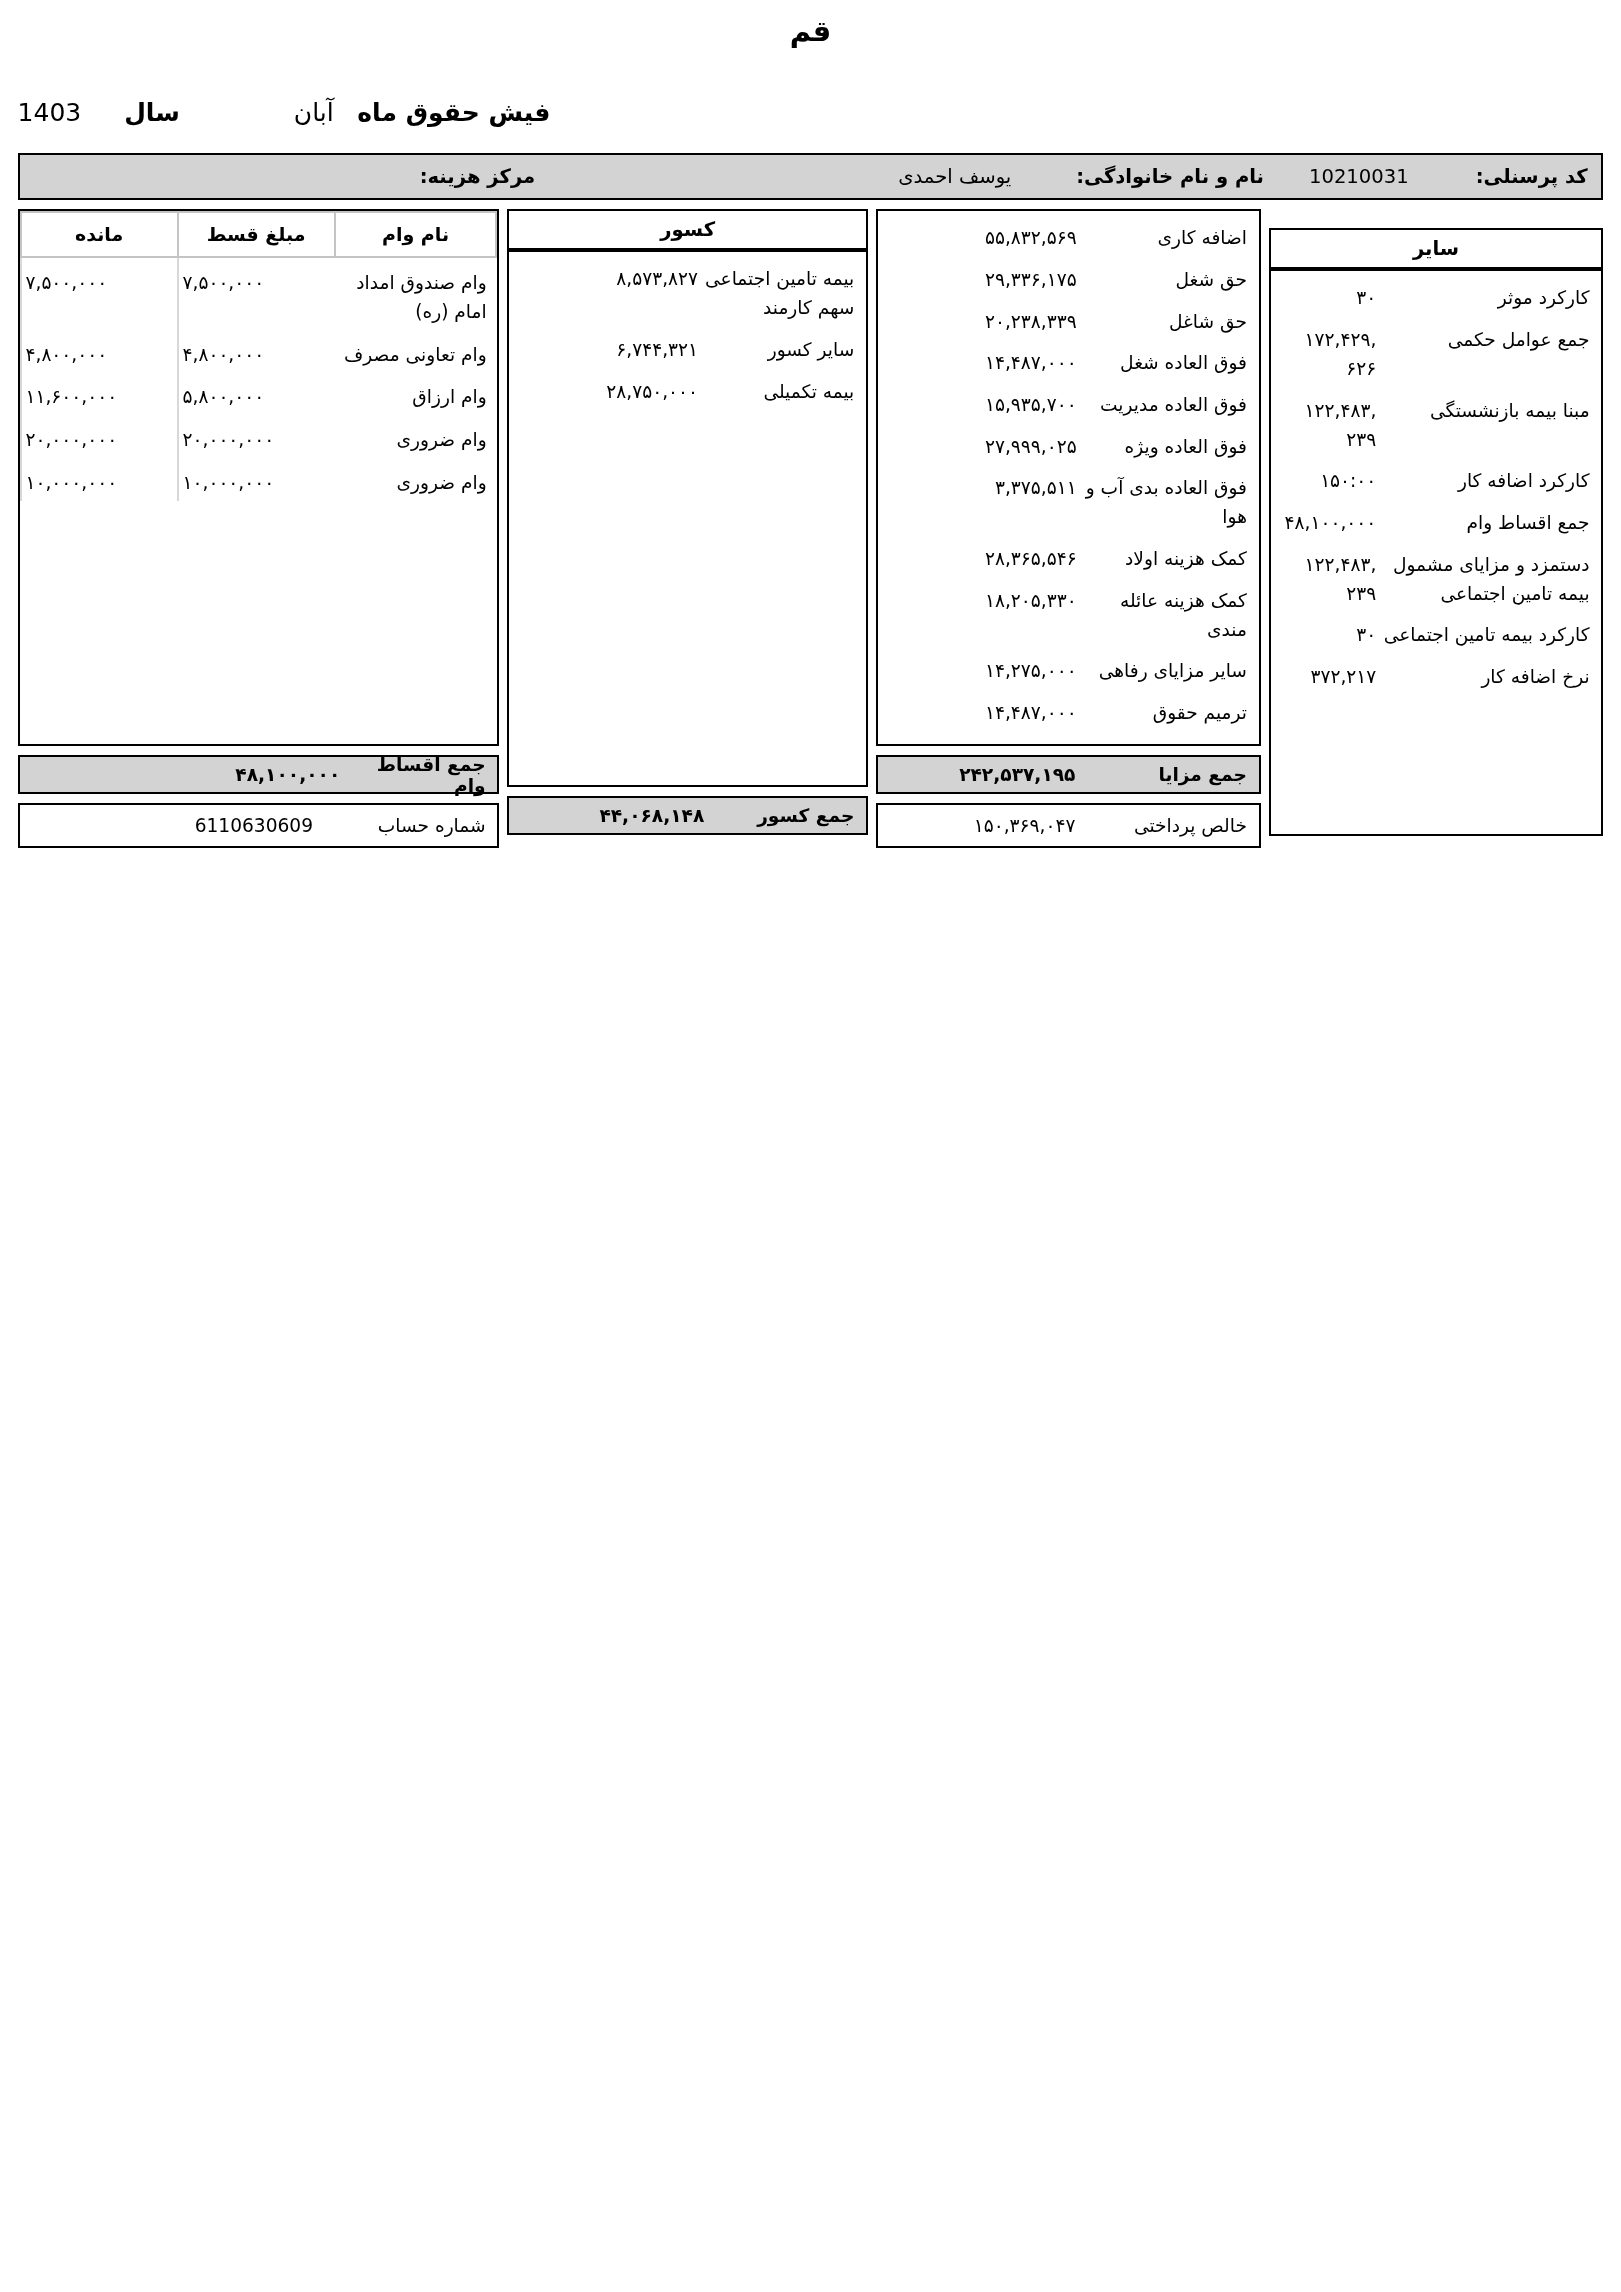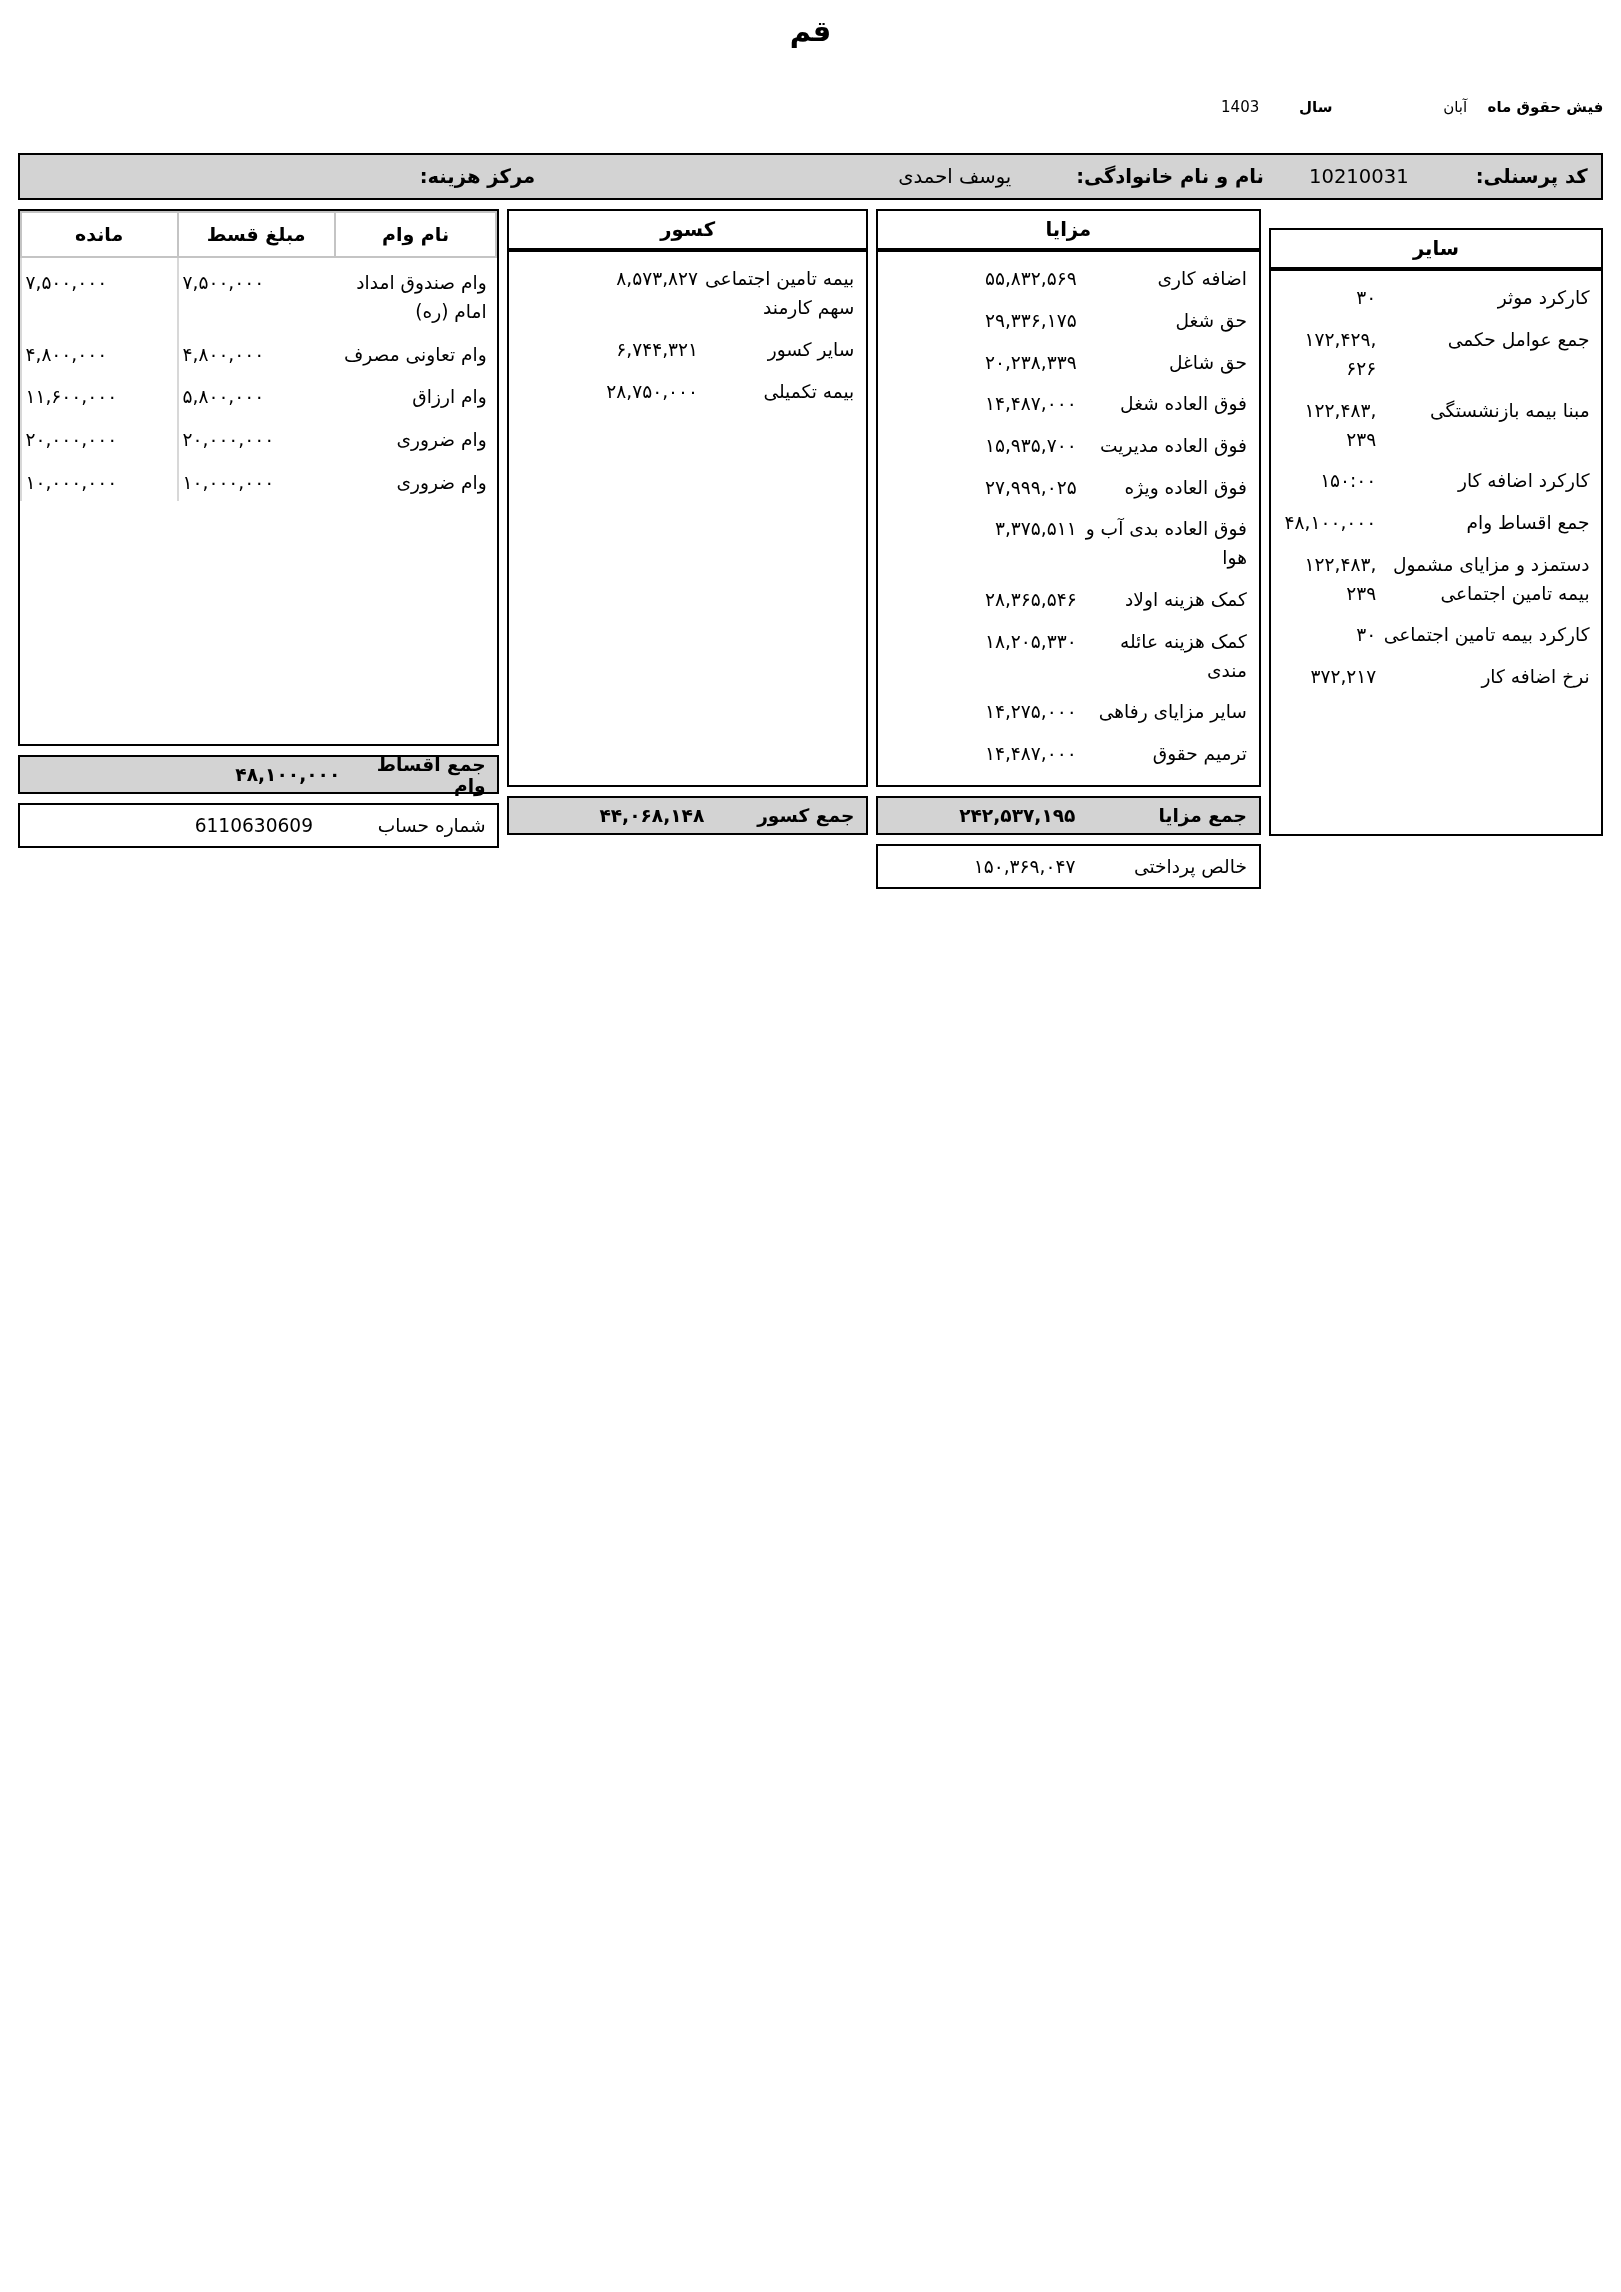--- a/index.html
+++ b/index.html
@@ -2,21 +2,21 @@
 <html lang="fa" dir="rtl"><head>
 <meta charset="utf-8">
 <style>
   html,body{margin:0;padding:0;}
   body{
     width:1621px;height:2293px;background:#ffffff;color:#000;
     font-family:"DejaVu Sans",sans-serif;direction:rtl;position:relative;
   }
   .sheet{padding:0 17.6px;}
   .title{ text-align:center;font-weight:bold;font-size:29px;padding-top:14px;height:45px; }
-  .subtitle{ text-align:right;font-size:15px;margin-top:39px;height:39px; }
+  .subtitle{ text-align:left;font-size:25px;margin-top:39px;height:39px; }
   .subtitle .b{font-weight:bold;}
   .sp-month-label{margin-left:15.7px;}
   .sp-month{margin-left:106px;}
   .sp-year-label{margin-left:35px;}
   .num{direction:ltr;unicode-bidi:isolate;}
 
   .idbar{
     margin-top:15.7px;height:47px;background:#d3d3d3;border:2.9px solid #000;
     display:flex;align-items:center;font-size:19.6px;padding-right:13.7px;box-sizing:border-box;
   }
@@ -143,21 +143,20 @@
           <span class="val">۳۰</span>
         </div>
         <div class="rowline">
           <span class="lbl">نرخ اضافه کار</span>
           <span class="val">۳۷۲,۲۱۷</span>
         </div>
       </div>
     </div>
 
     <div class="col col-benefits">
-      <div class="colhead">مزایا</div>
       <div class="colbody">
         <div class="rowline">
           <span class="lbl">اضافه کاری</span>
           <span class="val">۵۵,۸۳۲,۵۶۹</span>
         </div>
         <div class="rowline">
           <span class="lbl">حق شغل</span>
           <span class="val">۲۹,۳۳۶,۱۷۵</span>
         </div>
         <div class="rowline">

